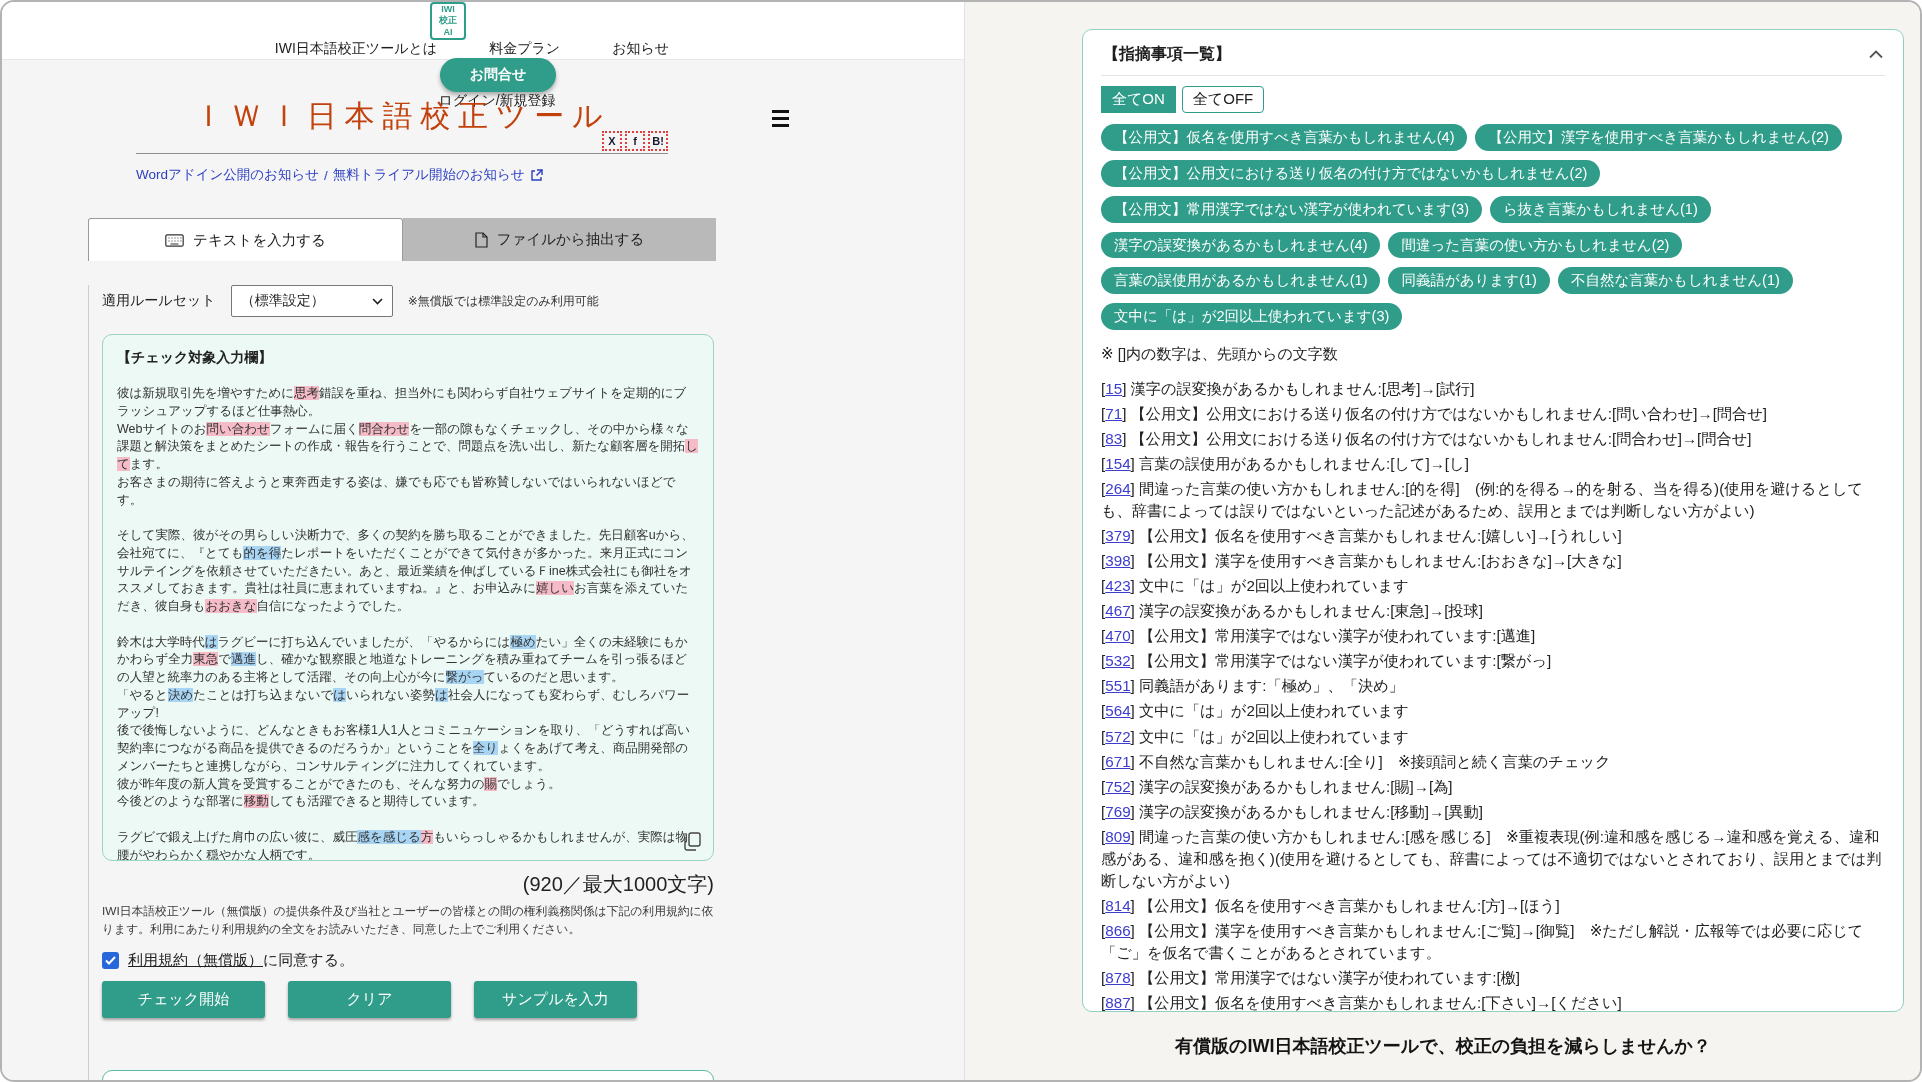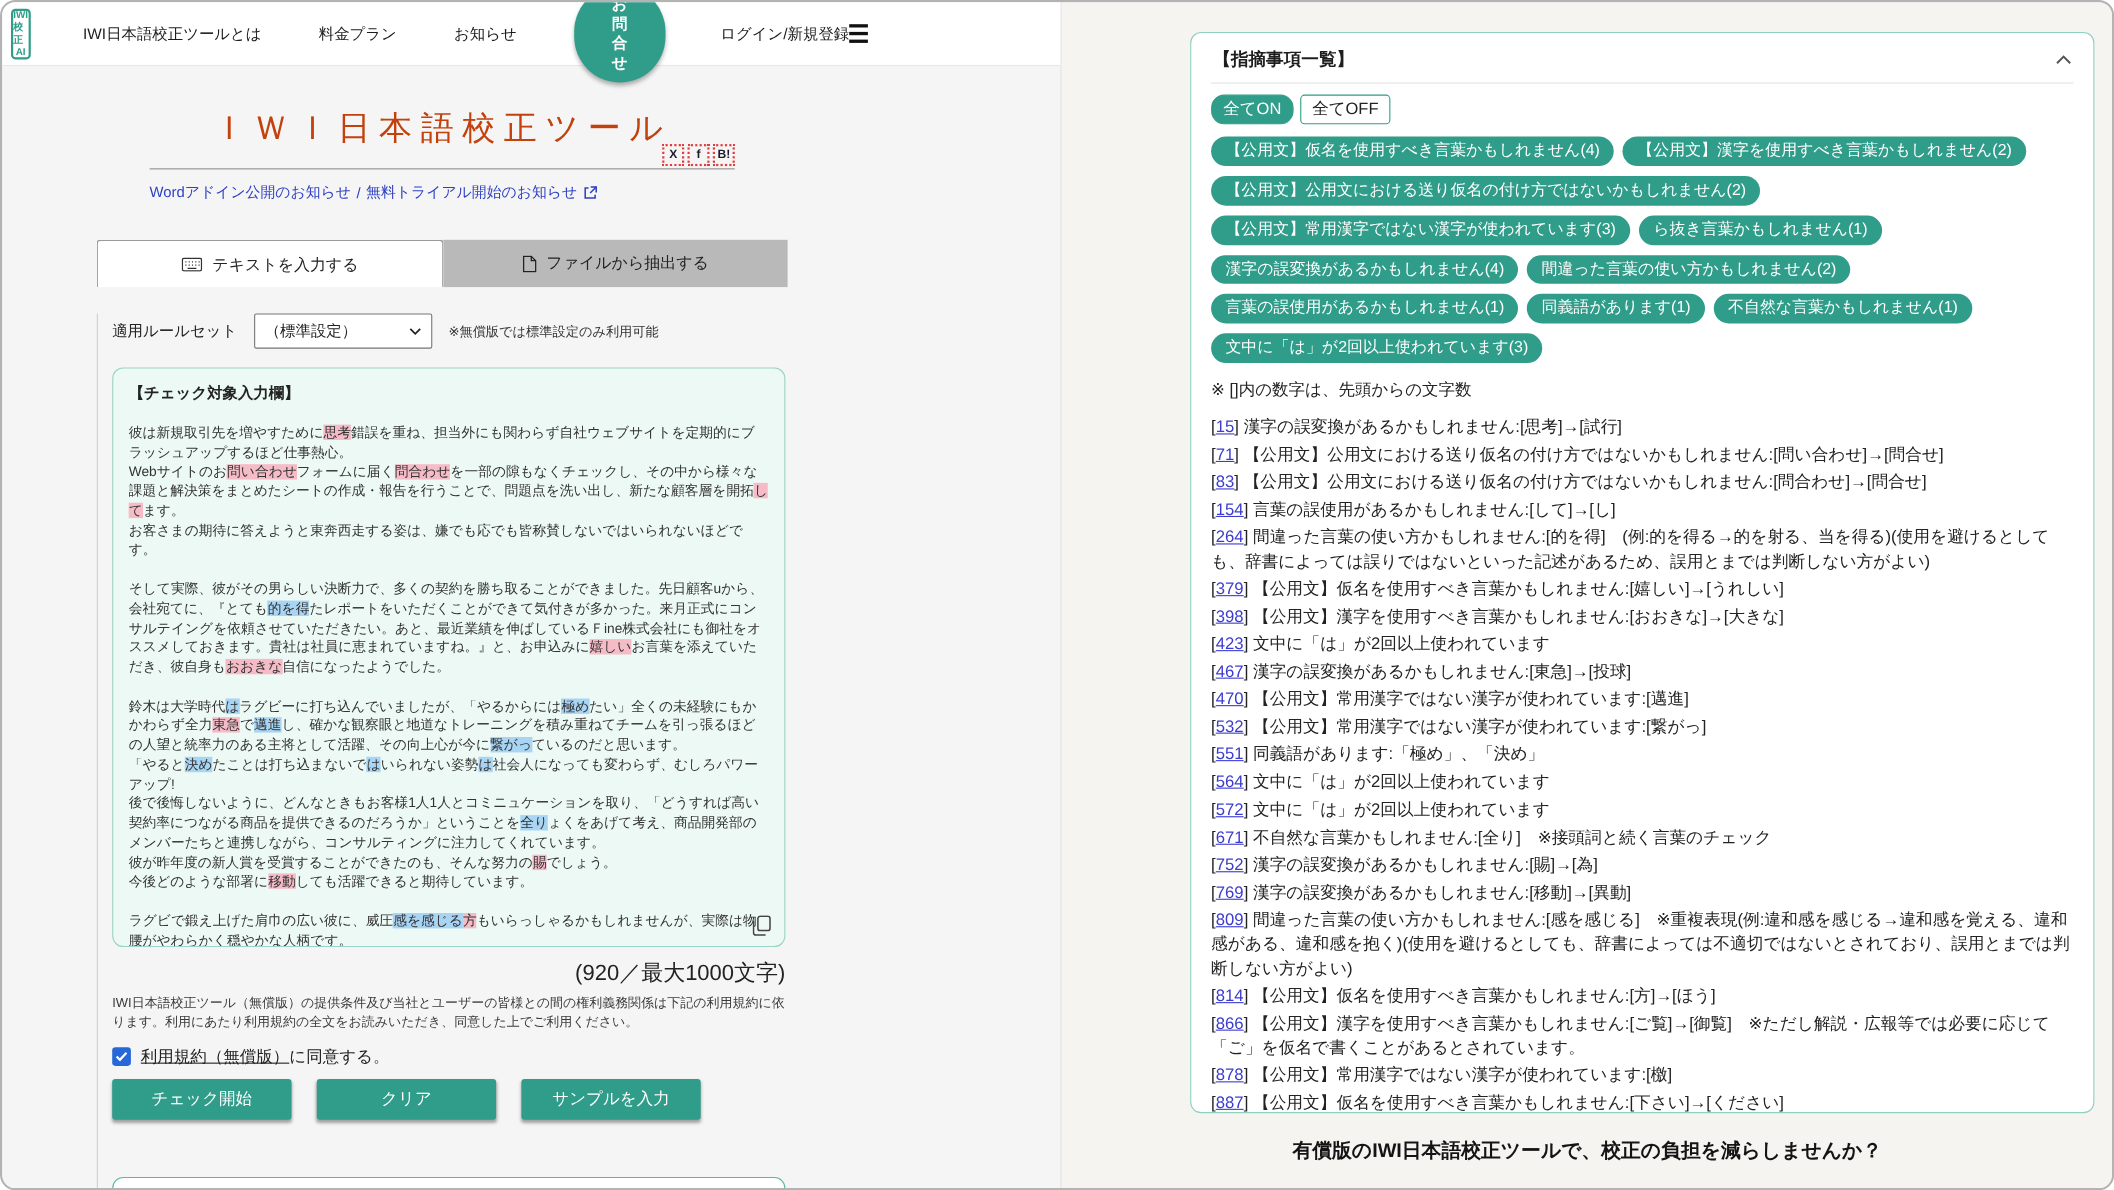--- a/index.html
+++ b/index.html
@@ -4,21 +4,21 @@
 <style>
   html,body{margin:0;padding:0;background:#fff;}
   *{box-sizing:border-box;}
   #frame{
     position:relative;width:1922px;height:1082px;overflow:hidden;
     border:2px solid #b3b3b3;border-radius:14px;background:#f5f5f5;
     font-family:"Liberation Sans","DejaVu Sans",sans-serif;color:#222;
   }
   
   .left{position:absolute;left:0;top:0;width:963px;height:100%;background:#f5f5f5;border-right:1px solid #e2e2e2;}
-  nav.topnav{display:flex;align-items:center;height:58px;background:#fff;border-bottom:1px solid #e8e8e8;padding:0 30px 0 8px;}
+  nav.topnav{display:flex;align-items:center;height:58px;background:#fff;border-bottom:1px solid #e8e8e8;padding:0 30px 0 8px;flex-direction:column;}
   .logo{width:36px;height:46px;border:2px solid var(--teal);border-radius:4px;color:var(--teal);
         font-size:9px;font-weight:bold;display:flex;flex-direction:column;align-items:center;justify-content:center;line-height:1.25;background:#fff;margin-right:48px;cursor:pointer;}
   .nav-items{display:flex;column-gap:52px;align-items:center;}
   .nav-item{font-size:14px;color:#1c1c1c;cursor:pointer;white-space:nowrap;}
   .pill{margin-left:52px;background:var(--teal);color:#fff;font-weight:bold;font-size:14px;border:none;
         padding:8px 30px;border-radius:999px;box-shadow:0 3px 4px rgba(0,0,0,.3);cursor:pointer;}
   .login{margin-left:50px;font-size:14px;color:#1c1c1c;cursor:pointer;white-space:nowrap;}
   .burger{margin-left:auto;margin-right:145px;display:flex;flex-direction:column;gap:4px;cursor:pointer;}
   .burger i{display:block;width:17px;height:3px;background:#111;}
   .content{width:628px;margin-left:86px;}
@@ -56,21 +56,21 @@
        box-shadow:0 2px 3px rgba(0,0,0,.35);cursor:pointer;font-family:inherit;}
   .partial-box{margin-top:52px;width:612px;height:60px;border:1.5px solid #5cb6a4;border-radius:10px;background:#fff;}
   
   .right{position:absolute;left:964px;top:0;right:0;height:100%;background:#f6f4f1;}
   .card{margin:27px 16px 0 116px;height:983px;background:#fff;border:1.5px solid #8fd0c0;border-radius:10px;
         padding:12px 18px 14px;overflow:hidden;}
   .card-head{display:flex;align-items:center;justify-content:space-between;padding:2px 2px 10px;border-bottom:1px solid #e3e3e3;}
   .card-title{font-size:16px;font-weight:bold;color:#1e1e1e;}
   .chevron-up{cursor:pointer;color:#555;}
   .toggles{display:flex;gap:6px;margin-top:10px;}
-  .toggle-on{background:var(--teal);color:#fff;border:1.5px solid var(--teal);padding:3px 10px;border-radius:12px;font-size:15px;cursor:pointer;font-family:inherit;}
+  .toggle-on{background:var(--teal);color:#fff;border:1.5px solid var(--teal);padding:3px 10px;border-radius:0;font-size:15px;cursor:pointer;font-family:inherit;}
   .toggle-off{background:#fff;color:#222;border:1.5px solid var(--teal);padding:3px 10px;border-radius:4px;font-size:15px;cursor:pointer;font-family:inherit;}
   .badges{display:flex;flex-wrap:wrap;gap:9px 8px;margin-top:11px;}
   .badge{background:var(--teal);color:#fff;font-size:14.5px;padding:4px 13px;border-radius:16px;line-height:1.3;cursor:pointer;white-space:nowrap;}
   .note{margin:15px 0 14px;font-size:15px;color:#222;}
   .issues{font-size:15.2px;line-height:1.45;color:#222;}
   .issue{margin:0 0 3px;}
   .issue a{color:#3c3ccf;text-decoration:underline;cursor:pointer;}
   .promo{text-align:center;margin:22px 0 0;font-size:18px;font-weight:bold;color:#141414;}
   svg{display:block;}
 </style>

